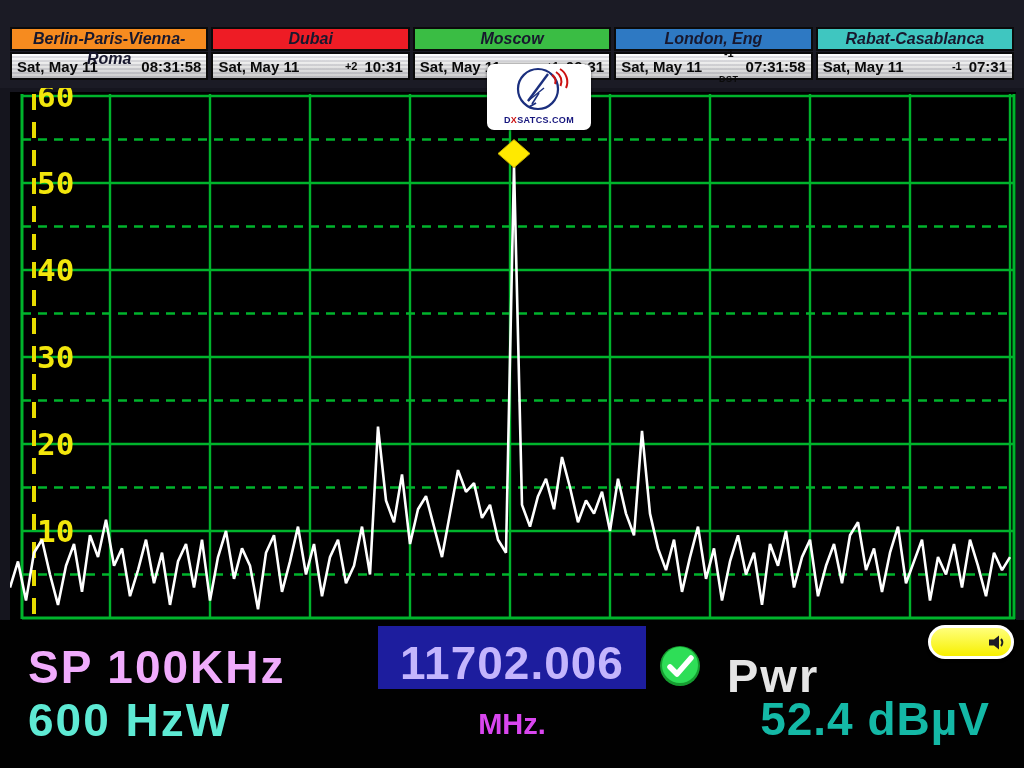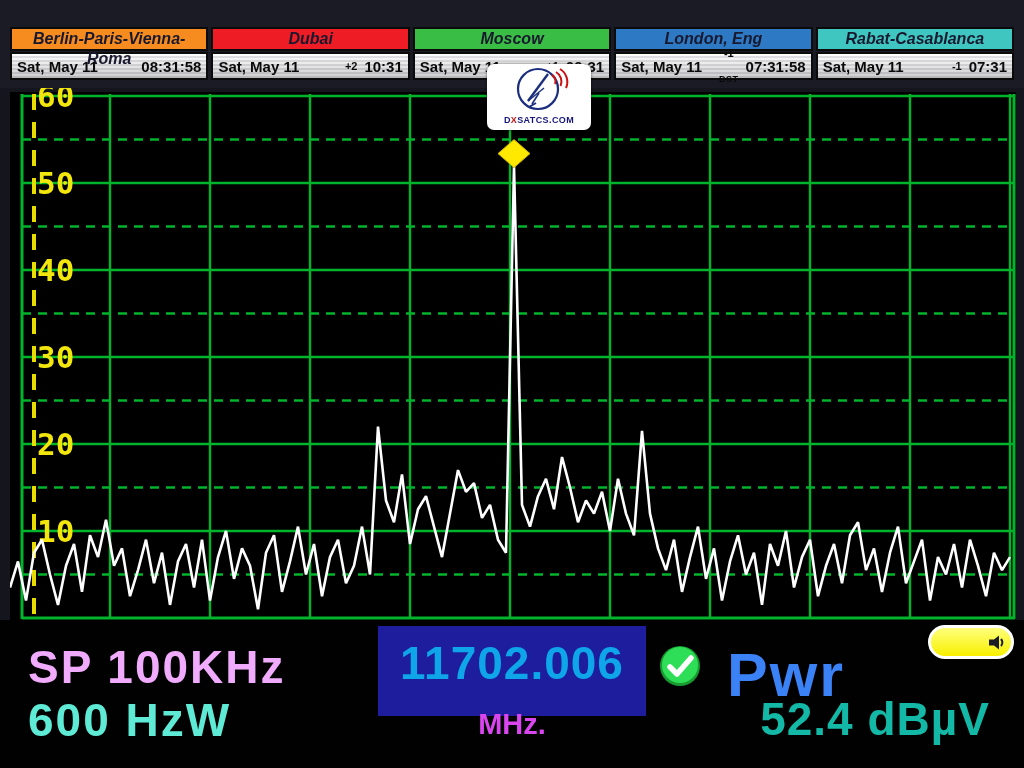--- a/index.html
+++ b/index.html
@@ -40,27 +40,27 @@
     box-shadow:0 0 3px rgba(0,0,0,.6);
   }
   .logo-text { font-size:9px; font-weight:700; letter-spacing:.4px; color:#15157d; line-height:9px; }
   .logo-text .red { color:#cc1111; }
 
   
   .bottom-bar { position:absolute; top:620px; left:0; width:1024px; height:148px; background:#010101; }
   .sp-label  { position:absolute; left:28px; top:20px;  font-size:46px; font-weight:700; color:#f0abfc; letter-spacing:2px; white-space:nowrap; }
   .bw-label  { position:absolute; left:28px; top:73px;  font-size:46px; font-weight:700; color:#5eead4; letter-spacing:2px; white-space:nowrap; }
   .freq-box  {
-    position:absolute; left:378px; top:6px; width:268px; height:90px;
-    background:#1d1d9e; color:#0ea5e9; font-size:46px; font-weight:700;
+    position:absolute; left:378px; top:6px; width:268px; height:63px;
+    background:#1d1d9e; color:#c4b5fd; font-size:46px; font-weight:700;
     text-align:center; line-height:75px; letter-spacing:1px;
   }
   .freq-unit { position:absolute; left:378px; top:88px; width:268px; text-align:center; font-size:29px; font-weight:700; color:#d946ef; }
   .check-wrap { position:absolute; left:659px; top:25px; }
-  .pwr-label { position:absolute; left:727px; top:20px; font-size:61px; font-weight:700; color:#3b82f6; letter-spacing:2px; }
+  .pwr-label { position:absolute; left:727px; top:28px; font-size:47px; font-weight:700; color:#e5e5e5; letter-spacing:2px; }
   .pwr-value { position:absolute; left:530px; top:72px; width:460px; text-align:right; font-size:46px; font-weight:700; color:#14b8a6; letter-spacing:1px; white-space:nowrap; }
   .volume-pill {
     position:absolute; left:928px; top:5px; width:86px; height:34px;
     background:linear-gradient(#ffff7a,#f7f000); border:3px solid #fff; border-radius:18px;
     display:flex; align-items:center; justify-content:flex-end; padding-right:5px;
     box-shadow:0 1px 3px rgba(0,0,0,.7);
   }
 </style>
 </head>
 <body>

